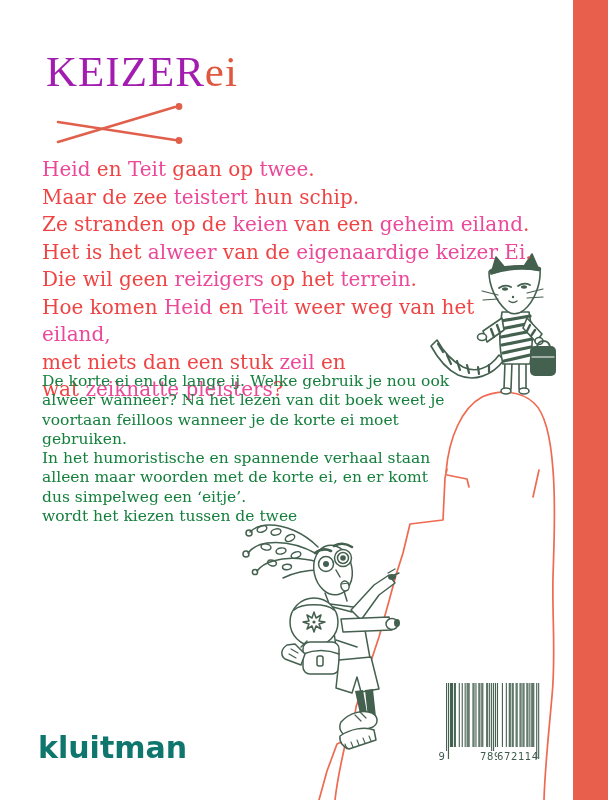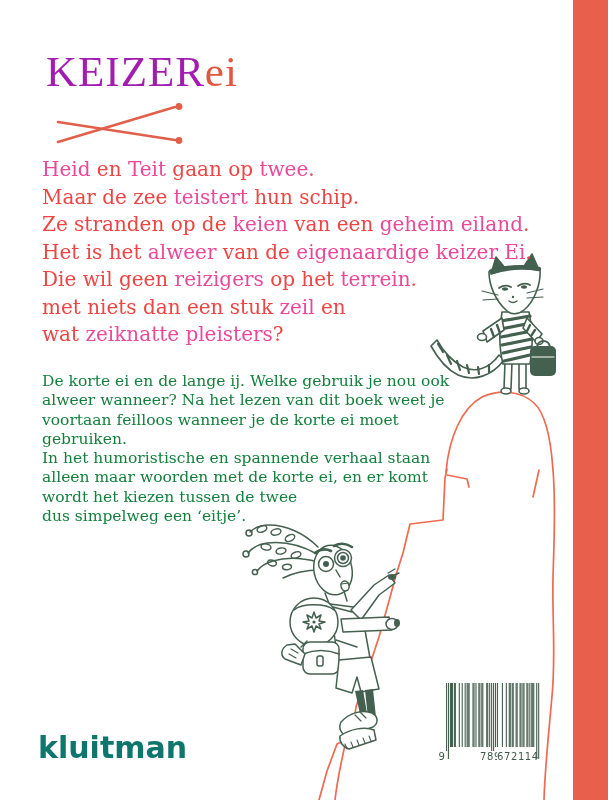--- a/index.html
+++ b/index.html
@@ -155,32 +155,33 @@
     <circle cx="125" cy="40.5" r="3.4" fill="#e0604c"></circle>
     <circle cx="125" cy="6.5" r="3.4" fill="#e0604c"></circle>
   </svg>
 
   <div class="intro" id="intro">
       <div><span class="r">Heid</span><span class="g"> en </span><span class="r">Teit</span><span class="g"> gaan op </span><span class="r">twee</span><span class="g">.</span></div>
       <div><span class="g">Maar de zee </span><span class="r">teistert</span><span class="g"> hun schip.</span></div>
       <div><span class="g">Ze stranden op de </span><span class="r">keien</span><span class="g"> van een </span><span class="r">geheim eiland</span><span class="g">.</span></div>
       <div><span class="g">Het is het </span><span class="r">alweer</span><span class="g"> van de </span><span class="r">eigenaardige keizer Ei</span><span class="g">.</span></div>
       <div><span class="g">Die wil geen </span><span class="r">reizigers</span><span class="g"> op het </span><span class="r">terrein</span><span class="g">.</span></div>
+      <div><span class="g">Hoe komen </span><span class="r">Heid</span><span class="g"> en </span><span class="r">Teit</span><span class="g"> weer weg van het </span><span class="r">eiland,</span></div>
       <div><span class="g">met niets dan een stuk </span><span class="r">zeil</span><span class="g"> en</span></div>
       <div><span class="g">wat </span><span class="r">zeiknatte pleisters</span><span class="g">?</span></div>
     </div>
 
   <div class="blurb" id="blurb">
       <div>De korte ei en de lange ij. Welke gebruik je nou ook</div>
       <div>alweer wanneer? Na het lezen van dit boek weet je</div>
       <div>voortaan feilloos wanneer je de korte ei moet gebruiken.</div>
       <div>In het humoristische en spannende verhaal staan</div>
       <div>alleen maar woorden met de korte ei, en er komt</div>
+      <div>dus simpelweg een ‘eitje’.</div>
       <div>wordt het kiezen tussen de twee</div>
-      <div>dus simpelweg een ‘eitje’.</div>
     </div>
 
   <div class="logo">kluitman</div>
 
   <div class="barcode-wrap">
     <svg id="bc-svg" width="112" height="90" viewBox="0 0 112 90">
         <rect x="6.00" y="3" width="1.1" height="76" fill="#44604f"></rect>
         <rect x="7.96" y="3" width="1.1" height="76" fill="#44604f"></rect>
         <rect x="9.92" y="3" width="1.1" height="64" fill="#44604f"></rect>
         <rect x="10.90" y="3" width="1.1" height="64" fill="#44604f"></rect>

